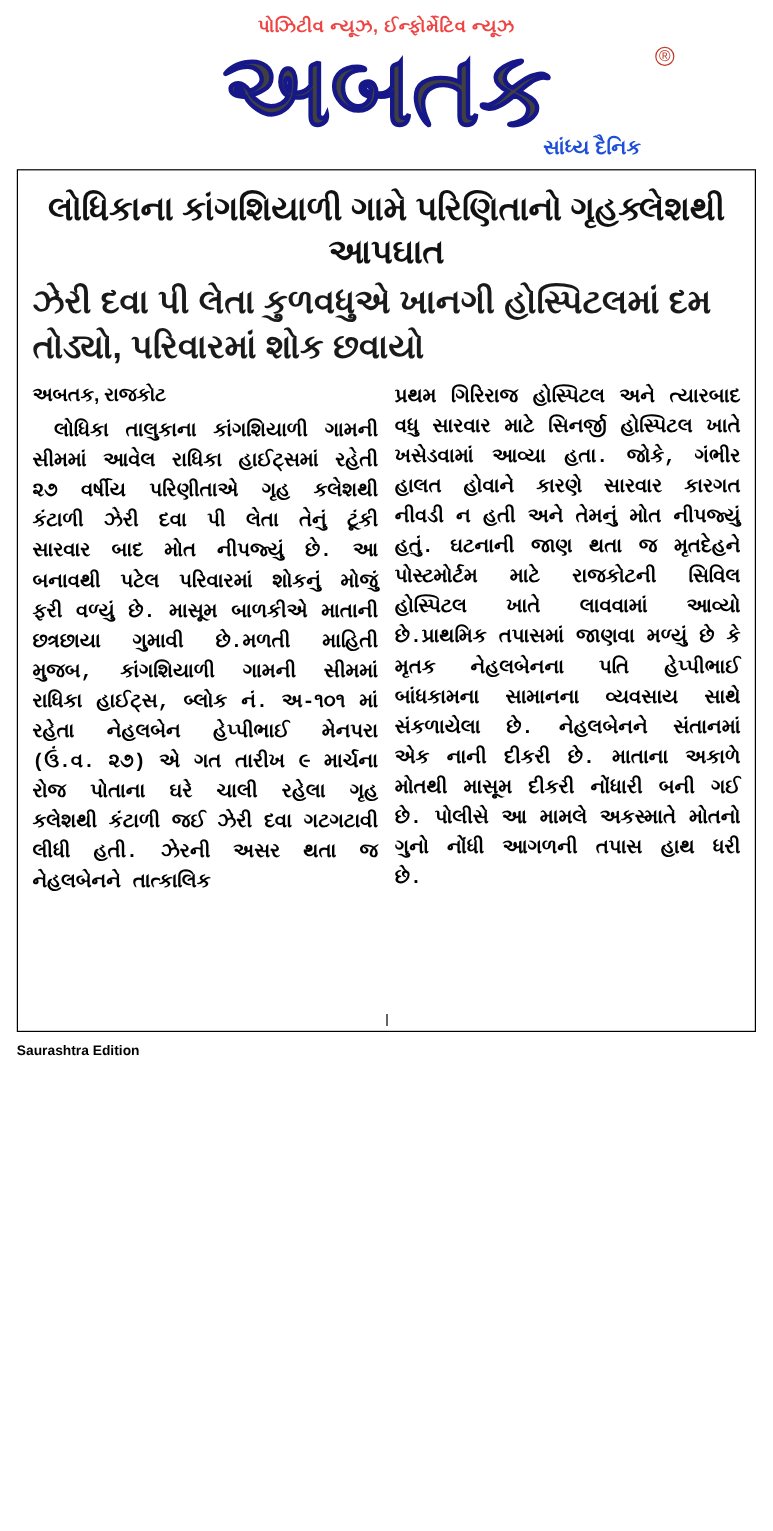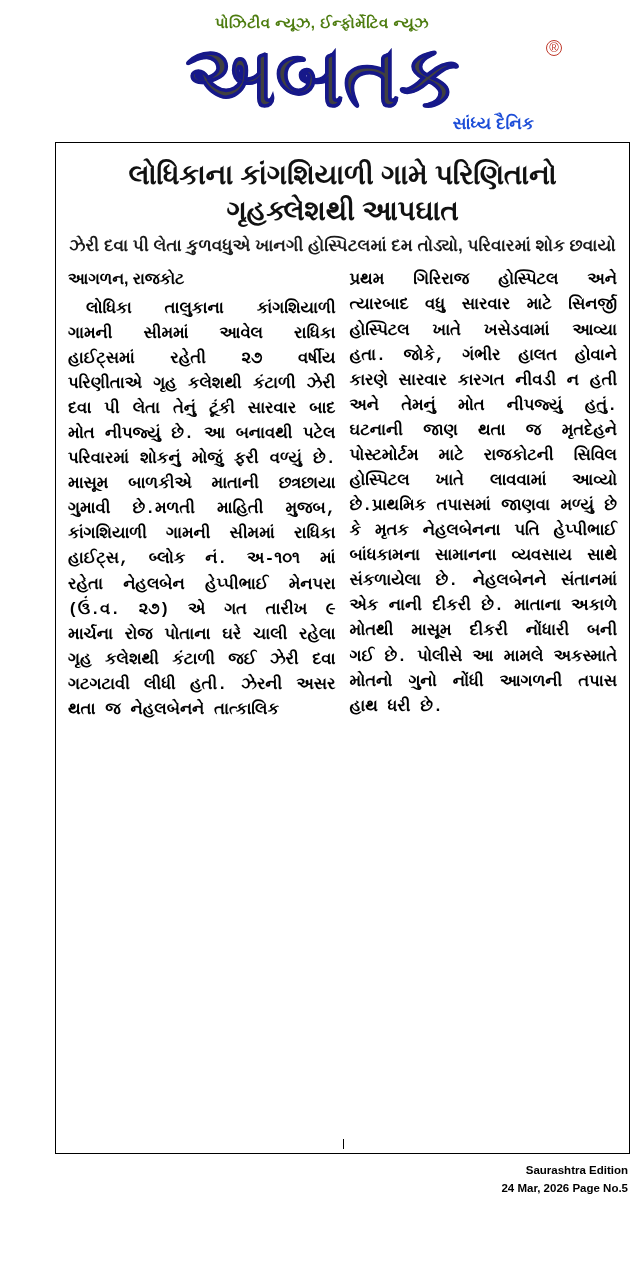--- a/index.html
+++ b/index.html
@@ -25,21 +25,21 @@
   
   .masthead {
     text-align: center;
     padding-top: 14px;
   }
   .masthead-tagline {
     font-family: "Liberation Sans", sans-serif;
     font-weight: bold;
     font-size: 15px;
     letter-spacing: 0.5px;
-    color: #4d7c0f;
+    color: #ef4444;
     margin-bottom: 2px;
   }
   .masthead-logo-wrap {
     position: relative;
     display: block;
   }
   .masthead-logo {
     font-family: "Liberation Sans", sans-serif;
     font-weight: bold;
     font-size: 86px;
@@ -70,43 +70,41 @@
     text-align: right;
     padding-right: 96px;
     margin-top: -4px;
     margin-bottom: 8px;
   }
 
   
   .article-box {
     border: 1.5px solid #000;
     margin-top: 6px;
-    height: 1012px;
+    height: 719px;
     box-sizing: border-box;
     padding: 14px 12px 8px 12px;
     position: relative;
-    margin-left: 41px;
   }
 
   .headline {
     text-align: center;
     font-family: "Liberation Sans", sans-serif;
     font-weight: bold;
     color: #111;
     font-size: 28px;
     line-height: 1.28;
     letter-spacing: -0.3px;
     margin-bottom: 6px;
   }
   .subheadline {
-    text-align: center;
     font-family: "Liberation Sans", sans-serif;
     font-weight: bold;
     color: #1a1a1a;
-    font-size: 17px;
+    font-size: 28px;
     line-height: 1.32;
     margin-bottom: 10px;
   }
 
   .byline {
     font-family: "Liberation Sans", sans-serif;
     font-weight: bold;
     font-size: 16px;
     margin-bottom: 4px;
   }
@@ -149,21 +147,20 @@
     left: 50%;
     bottom: 4px;
     width: 1px;
     height: 10px;
     background: #000;
   }
 
   
   .footer {
     margin-top: 8px;
-    text-align: right;
     font-family: "Liberation Sans", sans-serif;
     font-weight: bold;
     font-size: 11.5px;
     line-height: 1.5;
     color: #000;
     padding-right: 2px;
   }
 </style>
 </head>
 <body>
@@ -178,29 +175,28 @@
     </div>
     <div class="masthead-sub">સાંધ્ય દૈનિક</div>
   </div>
 
   <div class="article-box">
     <div class="headline">લોધિકાના કાંગશિયાળી ગામે પરિણિતાનો ગૃહક્લેશથી આપઘાત</div>
     <div class="subheadline">ઝેરી દવા પી લેતા કુળવધુએ ખાનગી હોસ્પિટલમાં દમ તોડ્યો, પરિવારમાં શોક છવાયો</div>
 
     <div class="columns">
       <div class="col left">
-        <div class="byline">આગળન, રાજકોટ</div>
+        <div class="byline">અબતક, રાજકોટ</div>
         <p class="body-first">લોધિકા તાલુકાના કાંગશિયાળી ગામની સીમમાં આવેલ રાધિકા હાઈટ્સમાં રહેતી ૨૭ વર્ષીય પરિણીતાએ ગૃહ કલેશથી કંટાળી ઝેરી દવા પી લેતા તેનું ટૂંકી સારવાર બાદ મોત નીપજ્યું છે. આ બનાવથી પટેલ પરિવારમાં શોકનું મોજું ફરી વળ્યું છે. માસૂમ બાળકીએ માતાની છત્રછાયા ગુમાવી છે.મળતી માહિતી મુજબ, કાંગશિયાળી ગામની સીમમાં રાધિકા હાઈટ્સ, બ્લોક નં. અ-૧૦૧ માં રહેતા નેહલબેન હેપ્પીભાઈ મેનપરા (ઉં.વ. ૨૭) એ ગત તારીખ ૯ માર્ચના રોજ પોતાના ઘરે ચાલી રહેલા ગૃહ કલેશથી કંટાળી જઈ ઝેરી દવા ગટગટાવી લીધી હતી. ઝેરની અસર થતા જ નેહલબેનને તાત્કાલિક</p>
       </div>
       <div class="col right">
         <p>પ્રથમ ગિરિરાજ હોસ્પિટલ અને ત્યારબાદ વધુ સારવાર માટે સિનર્જી હોસ્પિટલ ખાતે ખસેડવામાં આવ્યા હતા. જોકે, ગંભીર હાલત હોવાને કારણે સારવાર કારગત નીવડી ન હતી અને તેમનું મોત નીપજ્યું હતું. ઘટનાની જાણ થતા જ મૃતદેહને પોસ્ટમોર્ટમ માટે રાજકોટની સિવિલ હોસ્પિટલ ખાતે લાવવામાં આવ્યો છે.પ્રાથમિક તપાસમાં જાણવા મળ્યું છે કે મૃતક નેહલબેનના પતિ હેપ્પીભાઈ બાંધકામના સામાનના વ્યવસાય સાથે સંકળાયેલા છે. નેહલબેનને સંતાનમાં એક નાની દીકરી છે. માતાના અકાળે મોતથી માસૂમ દીકરી નોંધારી બની ગઈ છે. પોલીસે આ મામલે અકસ્માતે મોતનો ગુનો નોંધી આગળની તપાસ હાથ ધરી છે.</p>
       </div>
     </div>
 
     <div class="divider-tick"></div>
   </div>
 
   <div class="footer">
     <div>Saurashtra Edition</div>
-    <div>24 Mar, 2026 Page No.5</div>
   </div>
 
 </div>
 
 </body></html>

